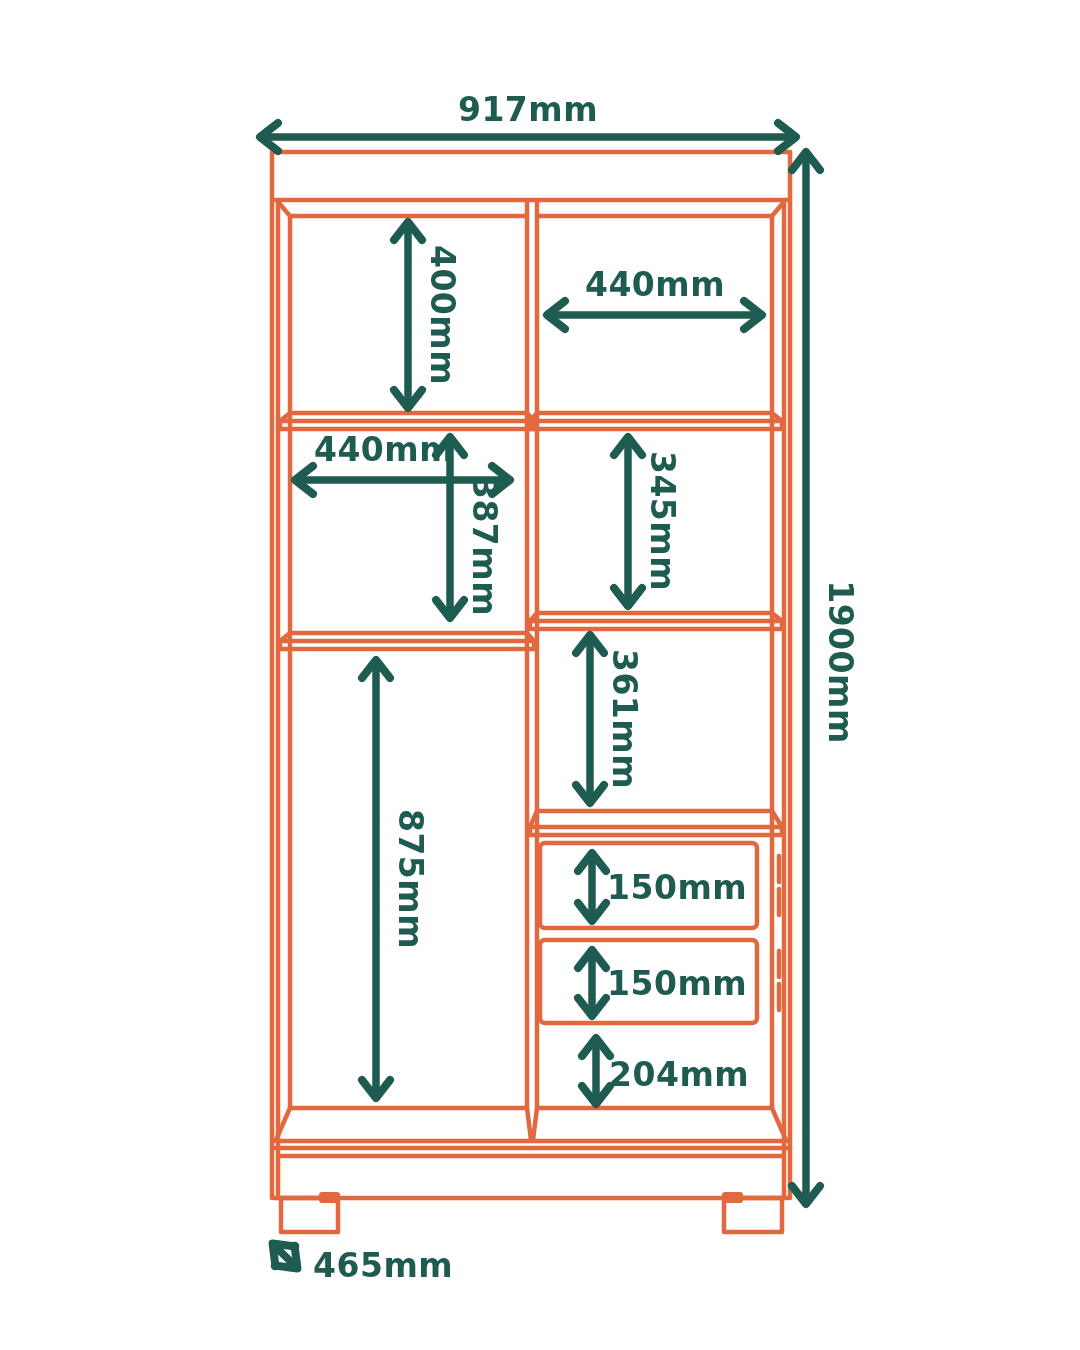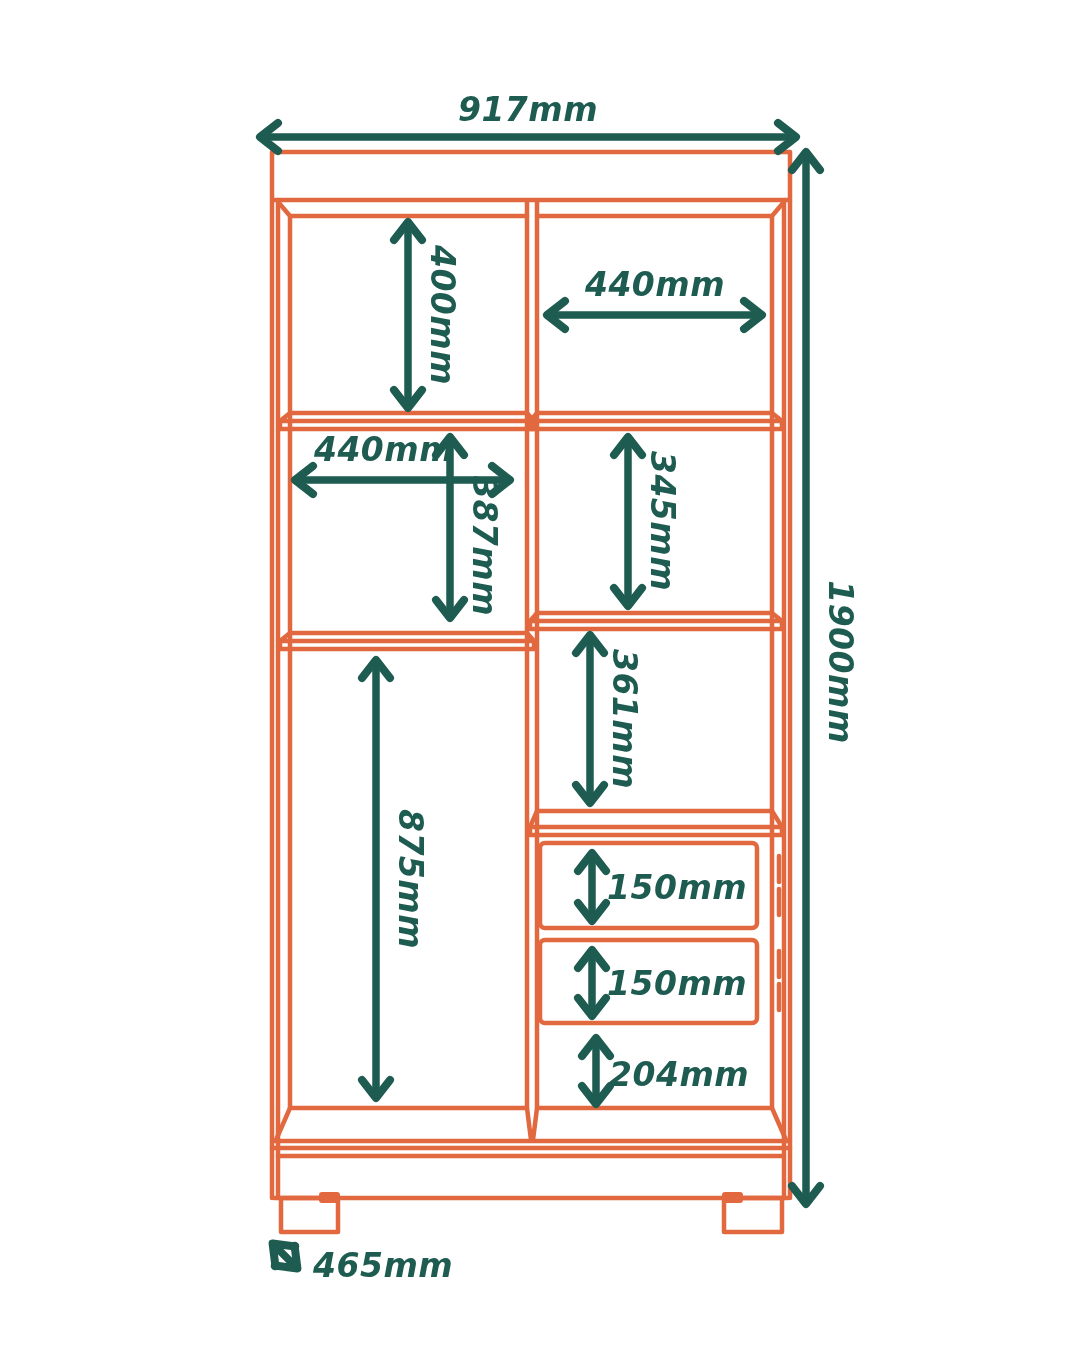--- a/index.html
+++ b/index.html
@@ -8,21 +8,20 @@
     background: #ffffff;
     width: 1080px;
     height: 1350px;
     overflow: hidden;
   }
   .canvas {
     width: 1080px;
     height: 1350px;
     position: relative;
     background: #ffffff;
-    font-style: italic;
   }
   svg {
     display: block;
   }
   text {
     font-family: "DejaVu Sans", "Liberation Sans", sans-serif;
     font-weight: 700;
     font-size: 33px;
     letter-spacing: 0.5px;
   }

